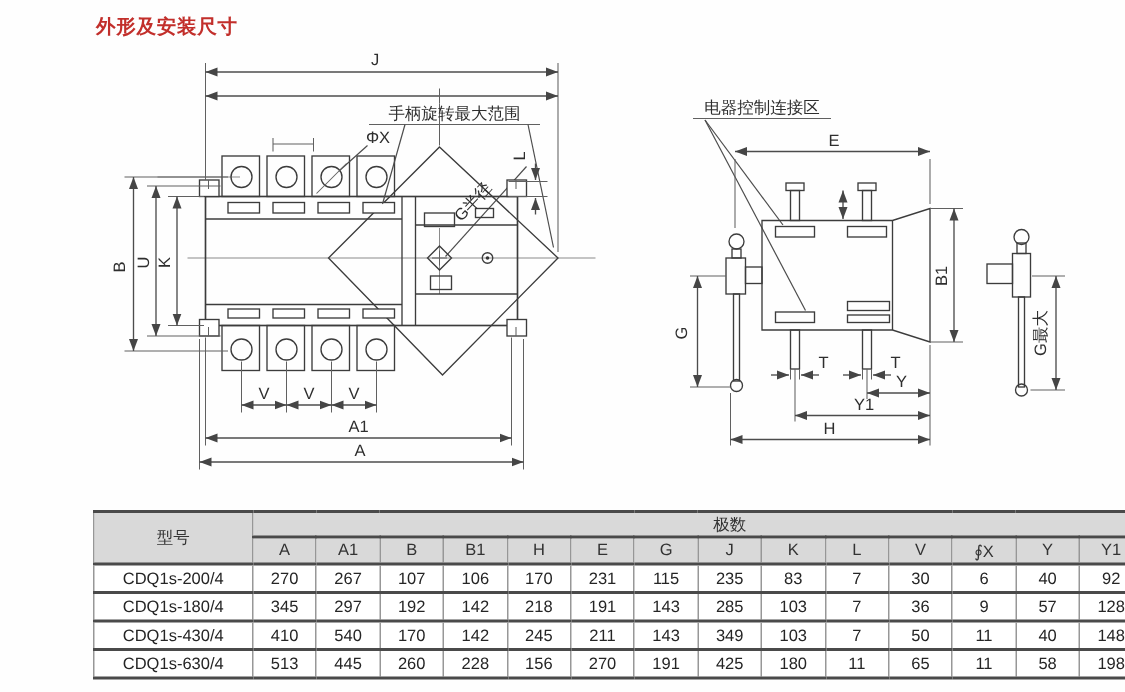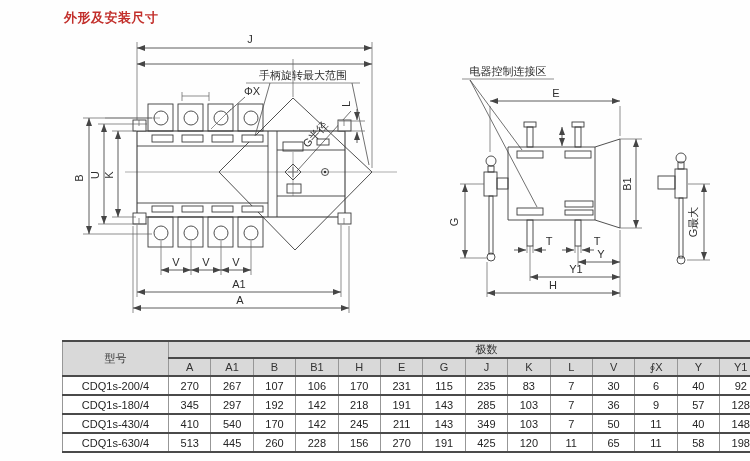--- a/index.html
+++ b/index.html
@@ -396,21 +396,21 @@
     <tr>
       <td>CDQ1s-630/4</td>
       <td>513</td>
       <td>445</td>
       <td>260</td>
       <td>228</td>
       <td>156</td>
       <td>270</td>
       <td>191</td>
       <td>425</td>
-      <td>120</td>
+      <td>180</td>
       <td>11</td>
       <td>65</td>
       <td>11</td>
       <td>58</td>
       <td>198</td>
       <td>5</td>
     </tr>
   </tbody>
 </table>
 

